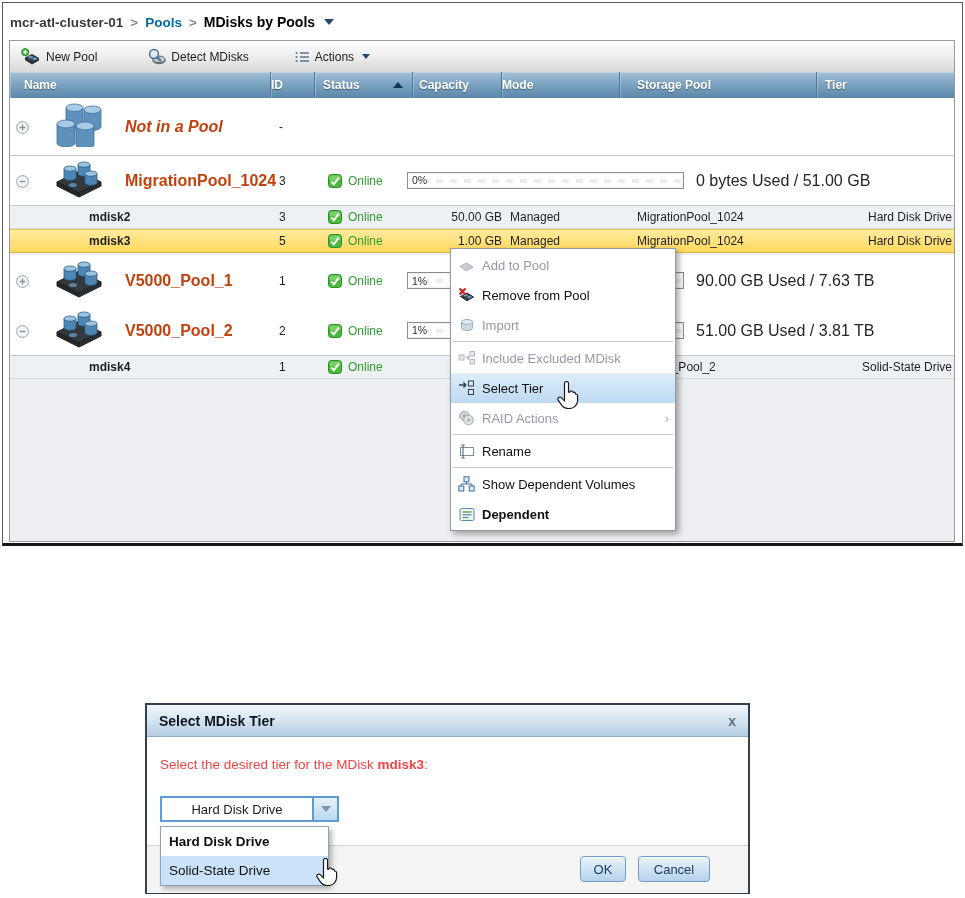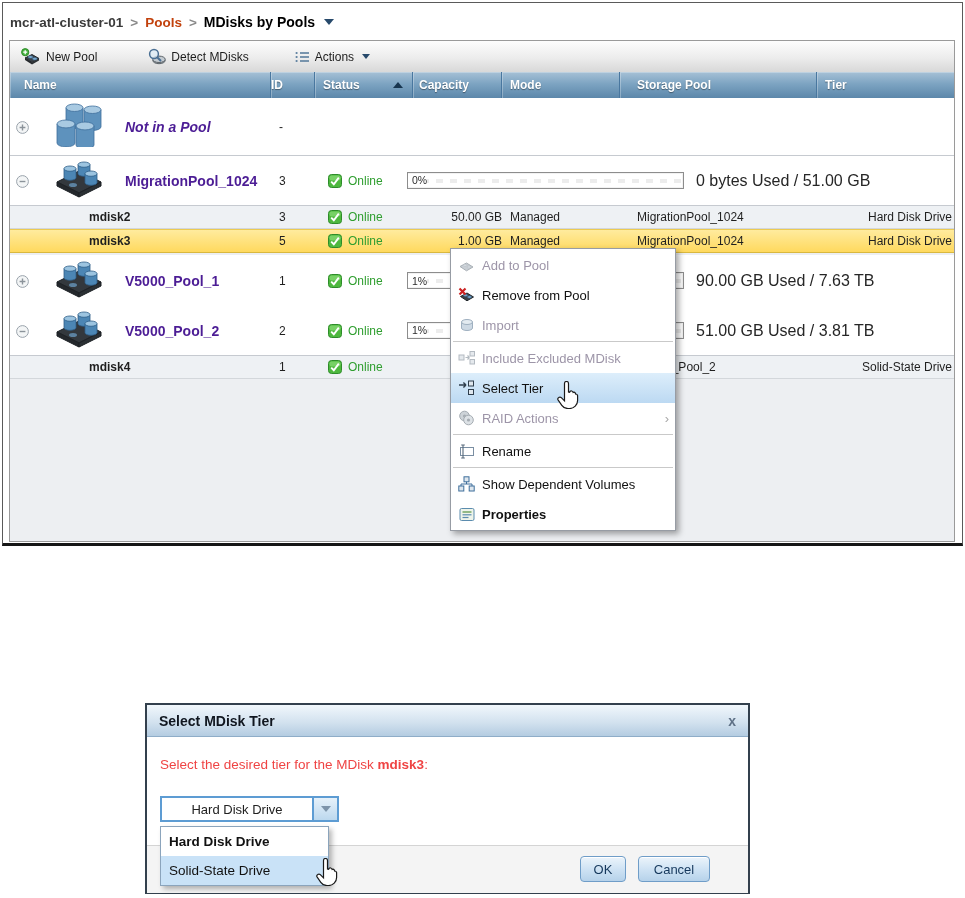--- a/index.html
+++ b/index.html
@@ -3,21 +3,21 @@
 <meta charset="utf-8">
 <style>
   html,body{margin:0;padding:0;}
   body{width:965px;height:898px;position:relative;background:#fff;
        font-family:"Liberation Sans",sans-serif;overflow:hidden;}
   
   #fig-table{position:absolute;left:2px;top:2px;width:959px;height:540px;
              border:1px solid #5a5a5a;border-bottom:3px solid #161616;background:#fff;}
   #breadcrumb{position:absolute;left:7px;top:7px;height:24px;display:flex;align-items:center;
               gap:7px;font-size:13.5px;font-weight:bold;}
-  .bc-root{color:#3a3a3a}.bc-sep{color:#8a8a8a}.bc-mid{color:#c2410c}
+  .bc-root{color:#3a3a3a}.bc-sep{color:#8a8a8a}.bc-mid{color:#0369a1}
   .bc-cur{color:#000;font-size:14px}
   .bc-caret{width:0;height:0;border-left:5px solid transparent;border-right:5px solid transparent;
             border-top:6px solid #27496b;margin-left:2px;}
   
   #widget{position:absolute;left:6px;top:37px;width:944px;height:500px;
           border:1px solid #9a9a9a;background:#edeff2;}
   #toolbar{position:absolute;left:0;top:0;width:100%;height:31px;
            background:linear-gradient(#fdfdfd,#ececec 55%,#d8d8d8);
            border-bottom:1px solid #a8a8a8;display:flex;align-items:center;font-size:12px;color:#1c1c1c;}
   .tbtn{display:flex;align-items:center;gap:5px;padding:0 9px;height:100%;cursor:default;}
@@ -35,21 +35,21 @@
   
   #rows{position:absolute;left:0;top:57px;width:100%;height:441px;}
   .row{position:absolute;left:0;width:100%;box-sizing:border-box;}
   .row.pool{background:#fff;border-bottom:1px solid #c6cad0;}
   .row.mdisk{background:#eef1f4;border-bottom:1px solid #d3d7db;}
   .row.sel{background:linear-gradient(#ffeb9e,#ffd95e);border-top:1px solid #eccb52;border-bottom:1px solid #d9b83f;}
   .cell{position:absolute;top:0;height:100%;display:flex;align-items:center;
         font-size:12px;color:#1f1f1f;white-space:nowrap;}
   .expander{position:absolute;left:6px;top:50%;margin-top:-7px;width:13px;height:13px;}
   .picon{position:absolute;left:44px;top:50%;transform:translateY(-50%);}
-  .pname{left:115px;font-weight:bold;font-size:14px;color:#4c1d95;}
+  .pname{left:115px;font-weight:bold;font-size:16px;color:#c2410c;}
   .pname.it{font-style:italic;}
   .mname{left:79px;font-weight:bold;}
   .cid{left:269px;width:40px;}
   .st{left:318px;gap:6px;}
   .st .online{color:#2f9e2f;}
   .ccap{left:395px;width:97px;justify-content:flex-end;}
   .cmode{left:500px;}
   .cpool{left:627px;}
   .ctier{left:690px;width:252px;justify-content:flex-end;}
   .bar{position:absolute;left:397px;top:50%;margin-top:-9px;width:275px;height:15px;
@@ -161,21 +161,21 @@
     </div>
 
     <div id="header">
       <div class="hc" style="left:0;width:261px;padding-left:14px">Name</div>
       <div class="hc" style="left:261px;width:44px;">ID</div>
       <div class="hc" style="left:305px;width:98px;padding-left:8px">
         <span>Status</span>
         <span class="sort-up"></span>
       </div>
       <div class="hc" style="left:403px;width:89px;padding-left:6px">Capacity</div>
-      <div class="hc" style="left:492px;width:118px;padding-left:8px">Mode</div>
+      <div class="hc" style="left:492px;width:118px;padding-left:0">Mode</div>
       <div class="hc" style="left:610px;width:197px;padding-left:17px">Storage Pool</div>
       <div class="hc" style="left:807px;width:137px;padding-left:8px;border-right:none">Tier</div>
     </div>
 
     <div id="rows">
         <div class="row pool" style="top: 0px; height: 58px;">
           <span class="expander"><svg width="13" height="13" viewBox="0 0 13 13">
               <circle cx="6.5" cy="6.5" r="5.9" fill="#f3f5f6" stroke="#9aa3ab"></circle>
               <path d="M3.6 6.5 H9.4 M6.5 3.6 V9.4" stroke="#8b939a" stroke-width="1.4"></path>
             </svg></span>
@@ -468,21 +468,21 @@
       </div>
       <div class="mi bold">
         <span class="mic">
           <svg width="16" height="15" viewBox="0 0 16 15">
             <rect x="1" y="1.5" width="14" height="12" rx="1.5" fill="#eef4ea" stroke="#5b8cae"></rect>
             <path d="M3.5 5 h9" stroke="#6aa05a" stroke-width="1.4"></path>
             <path d="M3.5 7.8 h9" stroke="#5b8cae" stroke-width="1.2"></path>
             <path d="M3.5 10.5 h6" stroke="#5b8cae" stroke-width="1.2"></path>
           </svg>
         </span>
-        <span class="mil">Properties</span>
+        <span class="mil">Dependent</span>
       </div>
     </div>
 </div>
 <div class="hand" id="hand-menu"><svg width="24" height="28" viewBox="0 0 24 28">
       <path d="M8.5 2.5 C8.5 1.4 9.4 .5 10.5 .5 C11.6 .5 12.5 1.4 12.5 2.5 L12.5 11 L13.6 11.2 C13.9 10.3 14.8 9.8 15.7 10 C16.4 10.2 16.9 10.7 17.1 11.4 C17.8 11 18.7 11.2 19.2 11.8 C19.5 12.2 19.6 12.6 19.6 13 C20.4 12.9 21.2 13.4 21.5 14.2 C21.6 14.5 21.6 14.7 21.6 15 L21.6 19.5 C21.6 23.9 18 27.5 13.6 27.5 L12 27.5 C9.5 27.5 7.2 26.3 5.8 24.3 L2.2 19.2 C1.6 18.3 1.8 17.1 2.7 16.5 C3.5 15.9 4.6 16 5.3 16.7 L8.5 19.9 Z" fill="#fff" stroke="#1a1a1a" stroke-width="1.2"></path>
     </svg></div>
 
 <div id="dlg">
   <div id="dlg-title">
     <span>Select MDisk Tier</span>

